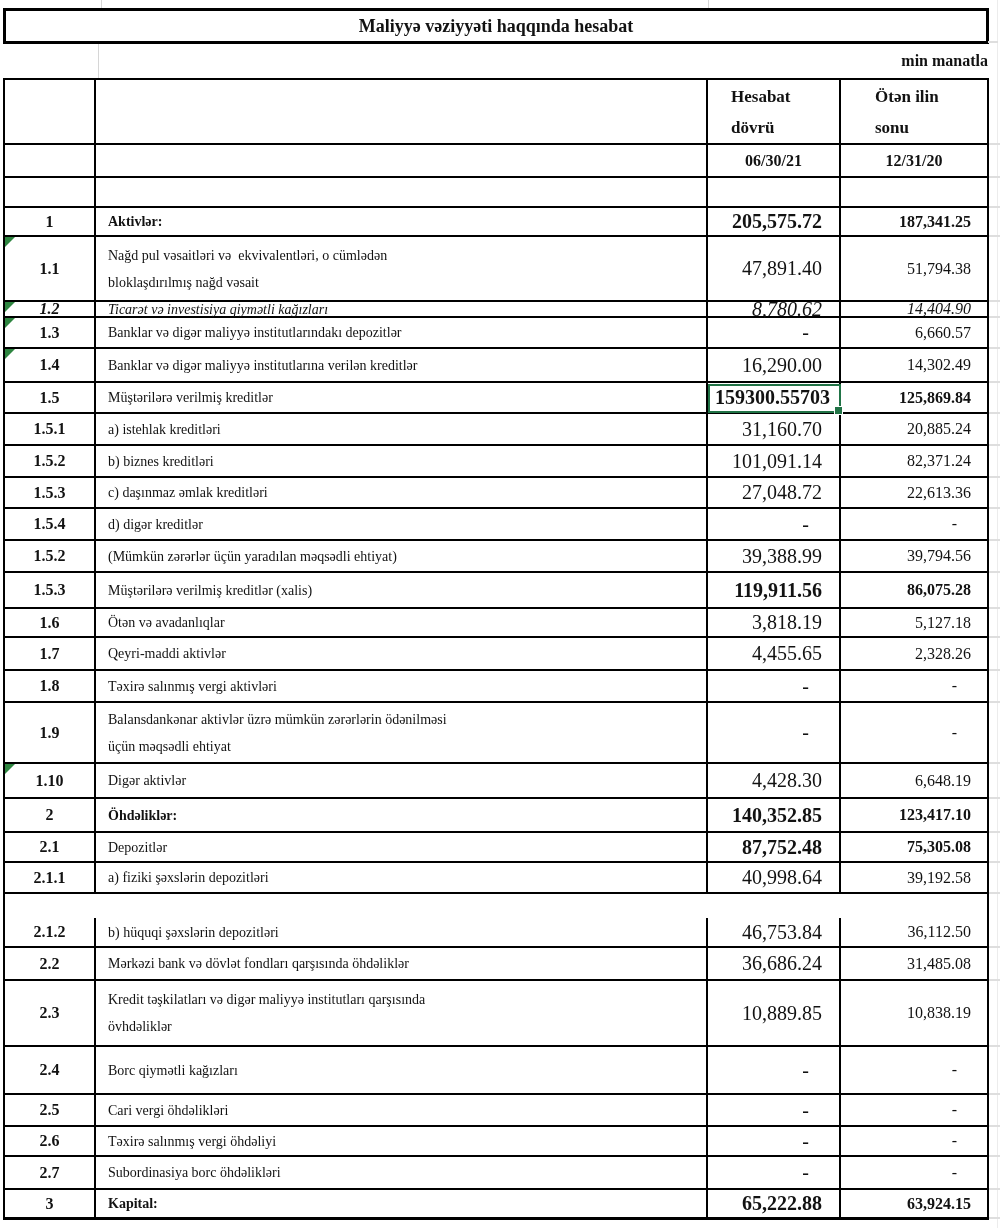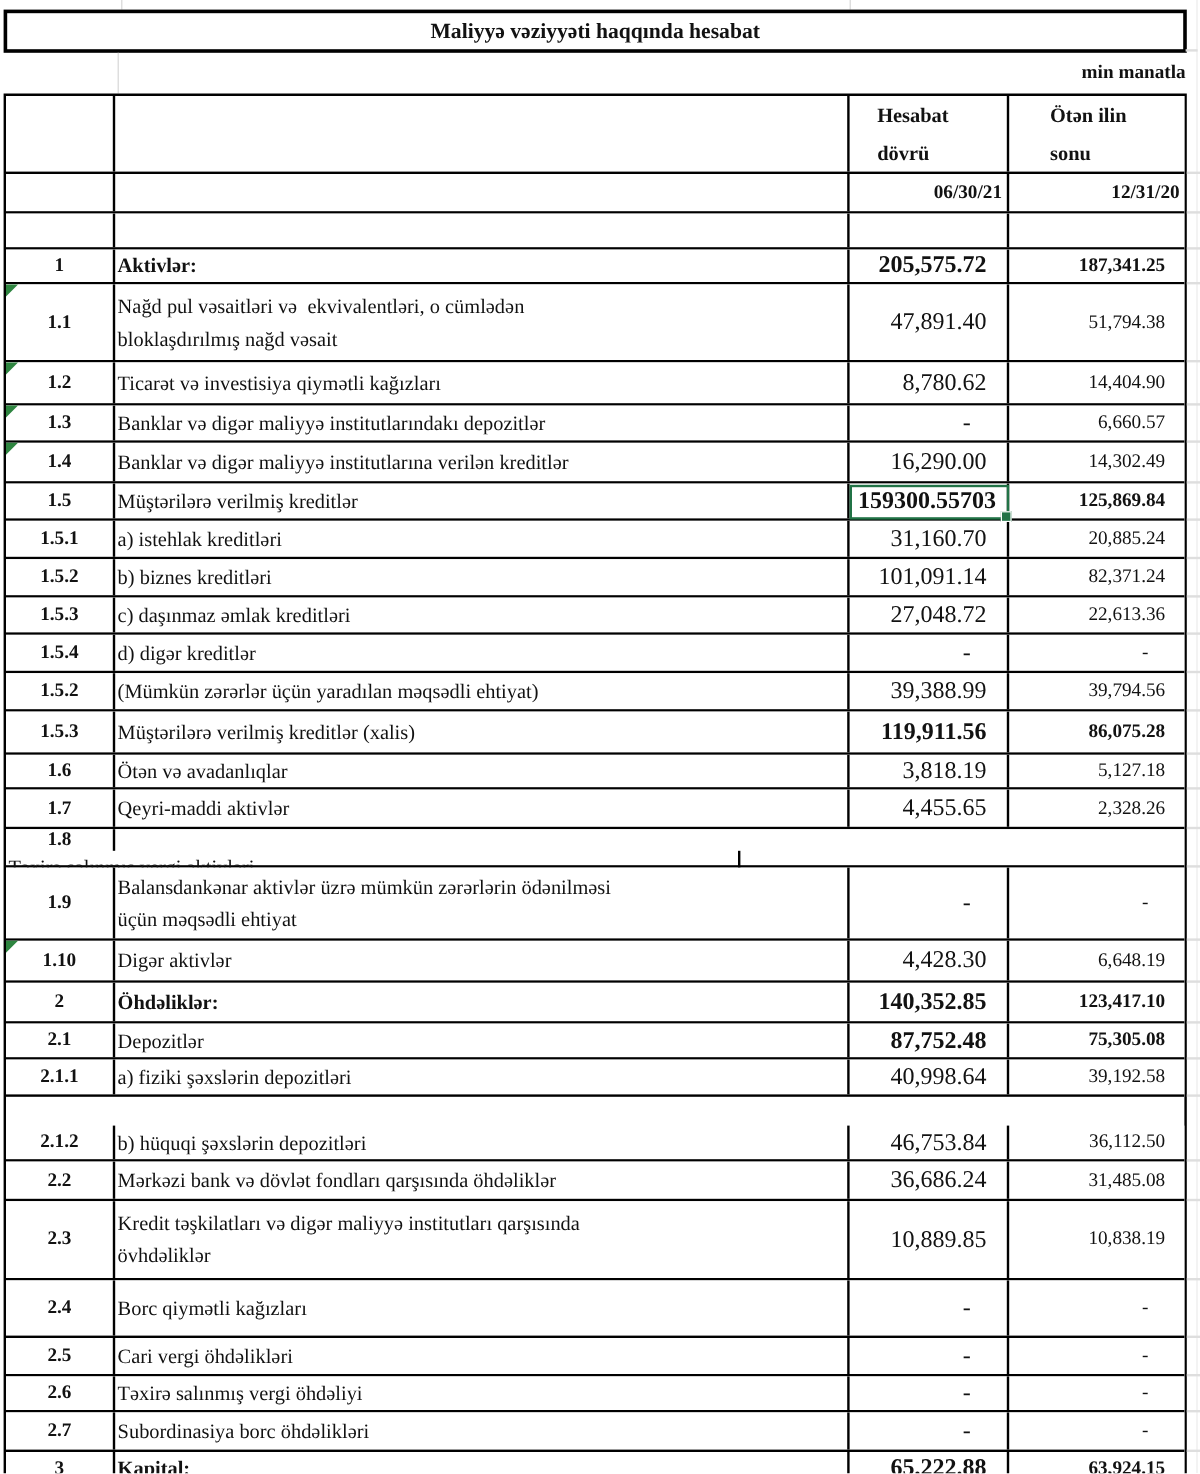--- a/index.html
+++ b/index.html
@@ -29,33 +29,33 @@
 
   .table{
     position:relative;margin-left:3px;width:986px;border:2px solid #000;border-bottom-width:3px;
     box-sizing:border-box;background:#fff;
   }
   .row{display:flex;border-bottom:2px solid #000;box-sizing:border-box;position:relative;background:#fff;}
   .row:last-child{border-bottom:none;}
   .row::after{content:"";position:absolute;right:-13px;bottom:-2px;width:11px;height:2px;background:#dedede;}
   .cell{box-sizing:border-box;display:flex;align-items:center;}
   .c-num{width:91px;border-right:2px solid #000;justify-content:center;font-weight:bold;font-size:16px;position:relative;}
-  .c-desc{width:612px;border-right:2px solid #000;padding-left:2px;padding-right:4px;font-size:17px;}
+  .c-desc{width:612px;border-right:2px solid #000;padding-left:12px;padding-right:4px;font-size:14px;}
   .c-desc .lbl{white-space:pre-wrap;line-height:27px;}
   .c-v1{width:133px;border-right:2px solid #000;justify-content:flex-end;padding-right:17px;font-size:20px;position:relative;}
   .c-v2{width:146px;justify-content:flex-end;padding-right:16px;font-size:16px;position:relative;}
   .b{font-weight:bold;}
   .dash{padding-right:30px;}
 
   .header-row{height:65px;}
   .header-row .c-v1{justify-content:flex-start;padding-left:23px;font-weight:bold;font-size:17px;}
   .header-row .c-v2{justify-content:flex-start;padding-left:34px;font-weight:bold;font-size:17px;}
   .header-row .hdr{white-space:pre-line;line-height:31px;}
   .dates-row{height:33px;}
-  .dates-row .c-v1,.dates-row .c-v2{padding:4px;font-weight:bold;font-size:16px;}
+  .dates-row .c-v1,.dates-row .c-v2{justify-content:center;padding:4px;font-weight:bold;font-size:16px;}
   .empty-row{height:30px;}
 
   .triangle{
     position:absolute;left:0;top:0;width:0;height:0;
     border-top:10px solid #2e8540;border-right:10px solid transparent;
   }
   .selcell{justify-content:center !important;padding-right:2px !important;}
   .sel-ring{position:absolute;left:0;top:1px;right:-2px;bottom:-1px;border:2px solid #217346;pointer-events:none;z-index:2;}
   .sel-handle{position:absolute;right:-4px;bottom:-4px;width:7px;height:7px;background:#217346;border:1px solid #fff;box-sizing:content-box;z-index:3;}
 </style>
@@ -132,21 +132,21 @@
             <span class="lbl">Nağd pul vəsaitləri və  ekvivalentləri, o cümlədən
 bloklaşdırılmış nağd vəsait</span>
           </div>
           <div class="cell c-v1">
             <span>47,891.40</span>
           </div>
           <div class="cell c-v2">
             <span>51,794.38</span>
           </div>
         </div>
-        <div class="row" style="height: 36px;">
+        <div class="row" style="height: 16px; font-style: italic;">
           <div class="cell c-num">
             <div class="triangle" style="border-top-color: rgb(46, 133, 64);"></div>
             <span>1.2</span>
           </div>
           <div class="cell c-desc">
             <span class="lbl">Ticarət və investisiya qiymətli kağızları</span>
           </div>
           <div class="cell c-v1">
             <span>8,780.62</span>
           </div>
@@ -306,21 +306,21 @@
           <div class="cell c-desc">
             <span class="lbl">Qeyri-maddi aktivlər</span>
           </div>
           <div class="cell c-v1">
             <span>4,455.65</span>
           </div>
           <div class="cell c-v2">
             <span>2,328.26</span>
           </div>
         </div>
-        <div class="row" style="height: 32px; flex-direction: column;">
+        <div class="row" style="height: 32px;">
           <div class="cell c-num">
             <span>1.8</span>
           </div>
           <div class="cell c-desc">
             <span class="lbl">Təxirə salınmış vergi aktivləri</span>
           </div>
           <div class="cell c-v1 dash">
             <span>-</span>
           </div>
           <div class="cell c-v2 dash">

